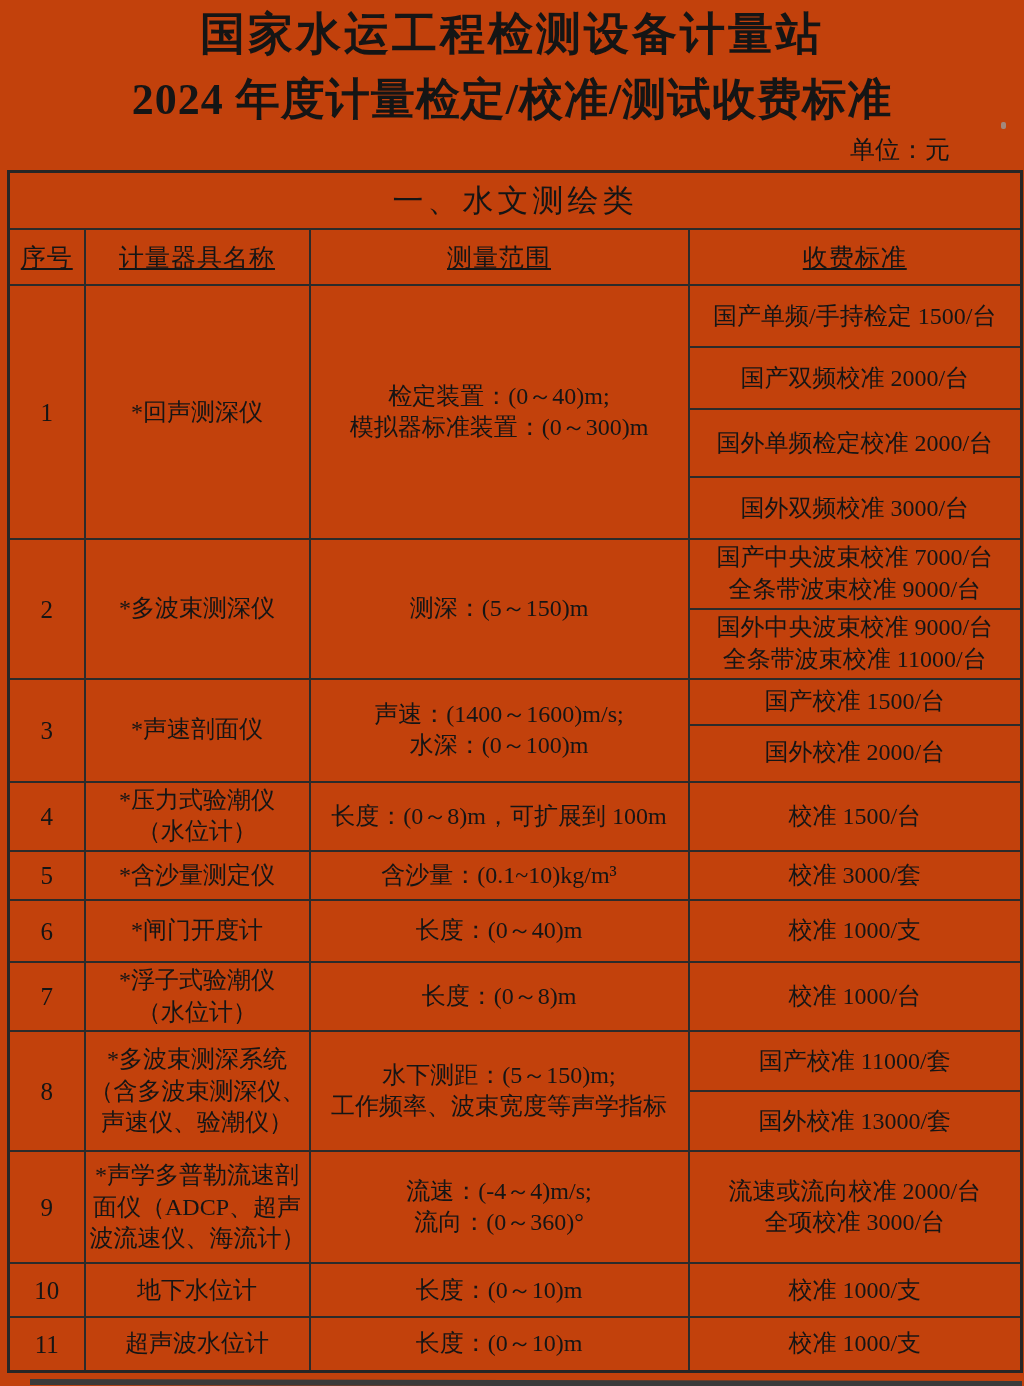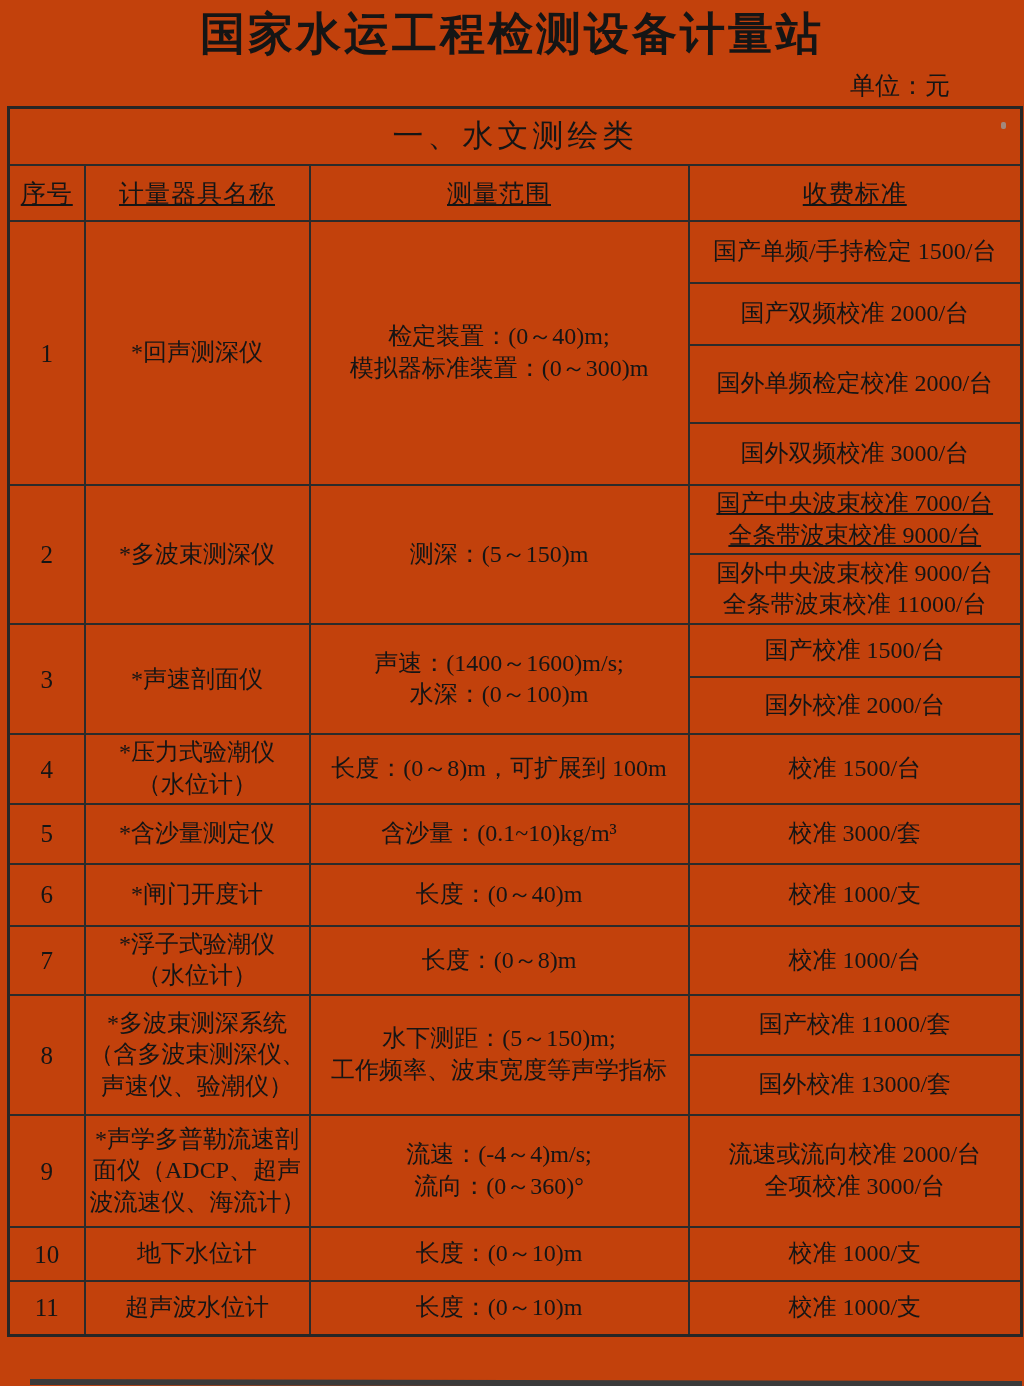--- a/index.html
+++ b/index.html
@@ -53,20 +53,21 @@
     position:absolute;left:1001px;top:122px;width:5px;height:7px;
     background:#9a9a9a;border-radius:2px;opacity:.8;
   }
 </style>
 </head>
 <body>
 
 <div class="page">
 
   <div class="title1">国家水运工程检测设备计量站</div>
+  <div class="title2">2024 年度计量检定/校准/测试收费标准</div>
   <div class="unit">单位：元</div>
 
   <table class="fee">
     <colgroup>
       <col style="width:76px">
       <col style="width:225px">
       <col style="width:379px">
       <col style="width:333px">
     </colgroup>
     <thead>
@@ -95,40 +96,40 @@
           <td class="fee-cell" style="height: 62px;">
             <div class="cl">国产单频/手持检定 1500/台</div>
           </td>
         </tr>
         <tr>
           <td class="fee-cell" style="height: 62px;">
             <div class="cl">国产双频校准 2000/台</div>
           </td>
         </tr>
         <tr>
-          <td class="fee-cell" style="height: 78px;">
+          <td class="fee-cell" style="height: 68px;">
             <div class="cl">国外单频检定校准 2000/台</div>
           </td>
         </tr>
         <tr>
           <td class="fee-cell" style="height: 62px;">
             <div class="cl">国外双频校准 3000/台</div>
           </td>
         </tr>
         <tr>
           <td class="no-cell" rowspan="2">
             <div class="cl">2</div>
           </td>
           <td class="name-cell" rowspan="2">
             <div class="cl">*多波束测深仪</div>
           </td>
           <td class="range-cell" rowspan="2">
             <div class="cl">测深：(5～150)m</div>
           </td>
-          <td class="fee-cell" style="height: 52px; text-decoration: underline;">
+          <td class="fee-cell" style="height: 52px;">
             <div class="cl">国产中央波束校准 7000/台</div>
             <div class="cl">全条带波束校准 9000/台</div>
           </td>
         </tr>
         <tr>
           <td class="fee-cell" style="height: 70px;">
             <div class="cl">国外中央波束校准 9000/台</div>
             <div class="cl">全条带波束校准 11000/台</div>
           </td>
         </tr>
@@ -136,21 +137,21 @@
           <td class="no-cell" rowspan="2">
             <div class="cl">3</div>
           </td>
           <td class="name-cell" rowspan="2">
             <div class="cl">*声速剖面仪</div>
           </td>
           <td class="range-cell" rowspan="2">
             <div class="cl">声速：(1400～1600)m/s;</div>
             <div class="cl">水深：(0～100)m</div>
           </td>
-          <td class="fee-cell" style="height: 53px;">
+          <td class="fee-cell" style="height: 46px;">
             <div class="cl">国产校准 1500/台</div>
           </td>
         </tr>
         <tr>
           <td class="fee-cell" style="height: 57px;">
             <div class="cl">国外校准 2000/台</div>
           </td>
         </tr>
         <tr>
           <td class="no-cell">
@@ -170,21 +171,21 @@
         <tr>
           <td class="no-cell">
             <div class="cl">5</div>
           </td>
           <td class="name-cell">
             <div class="cl">*含沙量测定仪</div>
           </td>
           <td class="range-cell">
             <div class="cl">含沙量：(0.1~10)kg/m³</div>
           </td>
-          <td class="fee-cell" style="height: 60px;">
+          <td class="fee-cell" style="height: 49px;">
             <div class="cl">校准 3000/套</div>
           </td>
         </tr>
         <tr>
           <td class="no-cell">
             <div class="cl">6</div>
           </td>
           <td class="name-cell">
             <div class="cl">*闸门开度计</div>
           </td>

